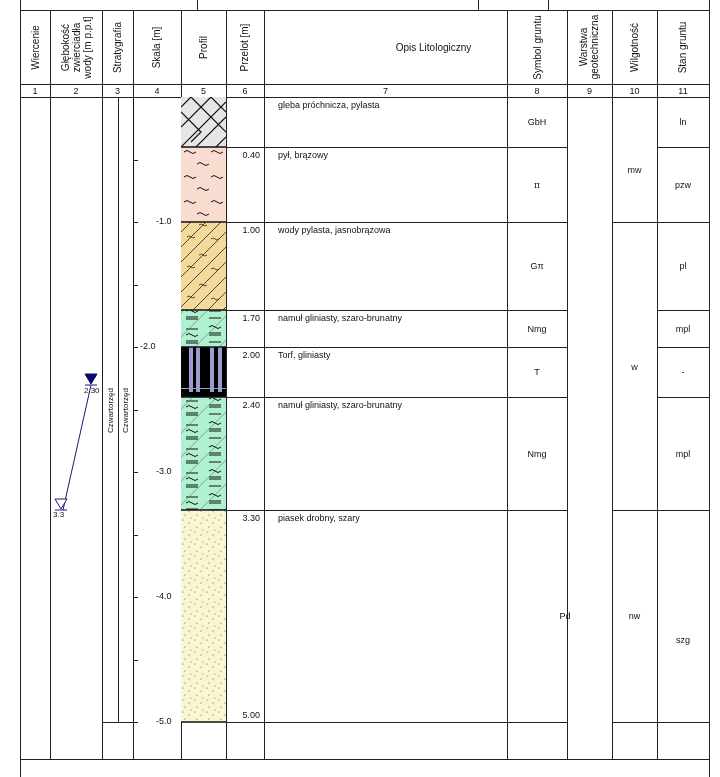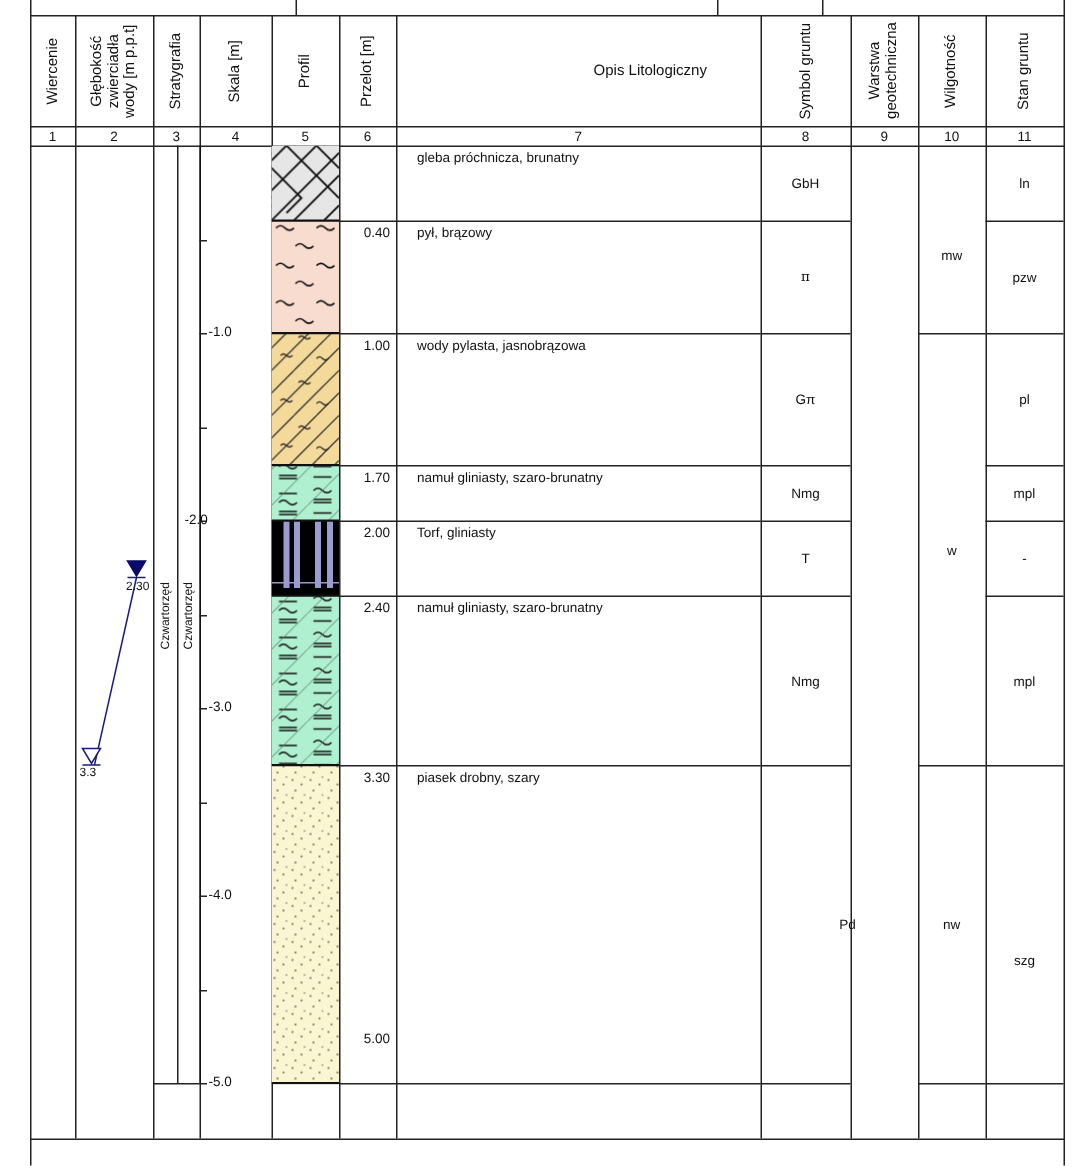--- a/index.html
+++ b/index.html
@@ -6,21 +6,21 @@
   body{width:720px;height:777px;position:relative;overflow:hidden;font-family:"Liberation Sans",sans-serif;color:#111;}
   .abs{position:absolute;}
   .vl{position:absolute;width:0;border-left:1px solid #222;}
   .hl{position:absolute;height:0;border-top:1px solid #222;}
   .hdr{position:absolute;top:10px;height:74px;display:flex;align-items:center;justify-content:center;}
   .rot{transform:rotate(-90deg);white-space:nowrap;font-size:10px;text-align:center;line-height:11px;}
   .num{position:absolute;top:85px;height:12px;font-size:9px;display:flex;align-items:center;justify-content:center;}
   .cell{position:absolute;font-size:9px;display:flex;align-items:center;justify-content:center;}
   .depthlbl{position:absolute;font-size:9px;text-align:right;width:30px;}
   .desc{position:absolute;font-size:9px;left:278px;}
-  .scale-lbl{position:absolute;font-size:9px;}
+  .scale-lbl{position:absolute;font-size:9px;margin-left:17px;}
   .tick{position:absolute;height:0;border-top:1px solid #222;width:5px;}
 </style>
 </head>
 <body>
 
 <div>
 
   <div class="vl" style="left:20px;top:0;height:777px;"></div>
   <div class="vl" style="left:709px;top:0;height:777px;"></div>
 
@@ -195,23 +195,23 @@
 <div class="hl" style="left:226px;top:397px;width:281px;"></div>
 <div class="hl" style="left:226px;top:510px;width:281px;"></div>
 <div class="hl" style="left:226px;top:722px;width:281px;"></div>
 
 <div class="depthlbl" style="left:230px;top:150px;">0.40</div>
 <div class="depthlbl" style="left:230px;top:225px;">1.00</div>
 <div class="depthlbl" style="left:230px;top:313px;">1.70</div>
 <div class="depthlbl" style="left:230px;top:350px;">2.00</div>
 <div class="depthlbl" style="left:230px;top:400px;">2.40</div>
 <div class="depthlbl" style="left:230px;top:513px;">3.30</div>
-<div class="depthlbl" style="left:230px;top:687px;">5.00</div>
-
-<div class="desc" style="top:100px;">gleba próchnicza, brunatny</div>
+<div class="depthlbl" style="left:230px;top:710px;">5.00</div>
+
+<div class="desc" style="top:100px;">gleba próchnicza, pylasta</div>
 <div class="desc" style="top:150px;">pył, brązowy</div>
 <div class="desc" style="top:225px;">wody pylasta, jasnobrązowa</div>
 <div class="desc" style="top:313px;">namuł gliniasty, szaro-brunatny</div>
 <div class="desc" style="top:350px;">Torf, gliniasty</div>
 <div class="desc" style="top:400px;">namuł gliniasty, szaro-brunatny</div>
 <div class="desc" style="top:513px;">piasek drobny, szary</div>
 
 <div class="hl" style="left:507px;top:147px;width:60px;"></div>
 <div class="hl" style="left:507px;top:222px;width:60px;"></div>
 <div class="hl" style="left:507px;top:310px;width:60px;"></div>

